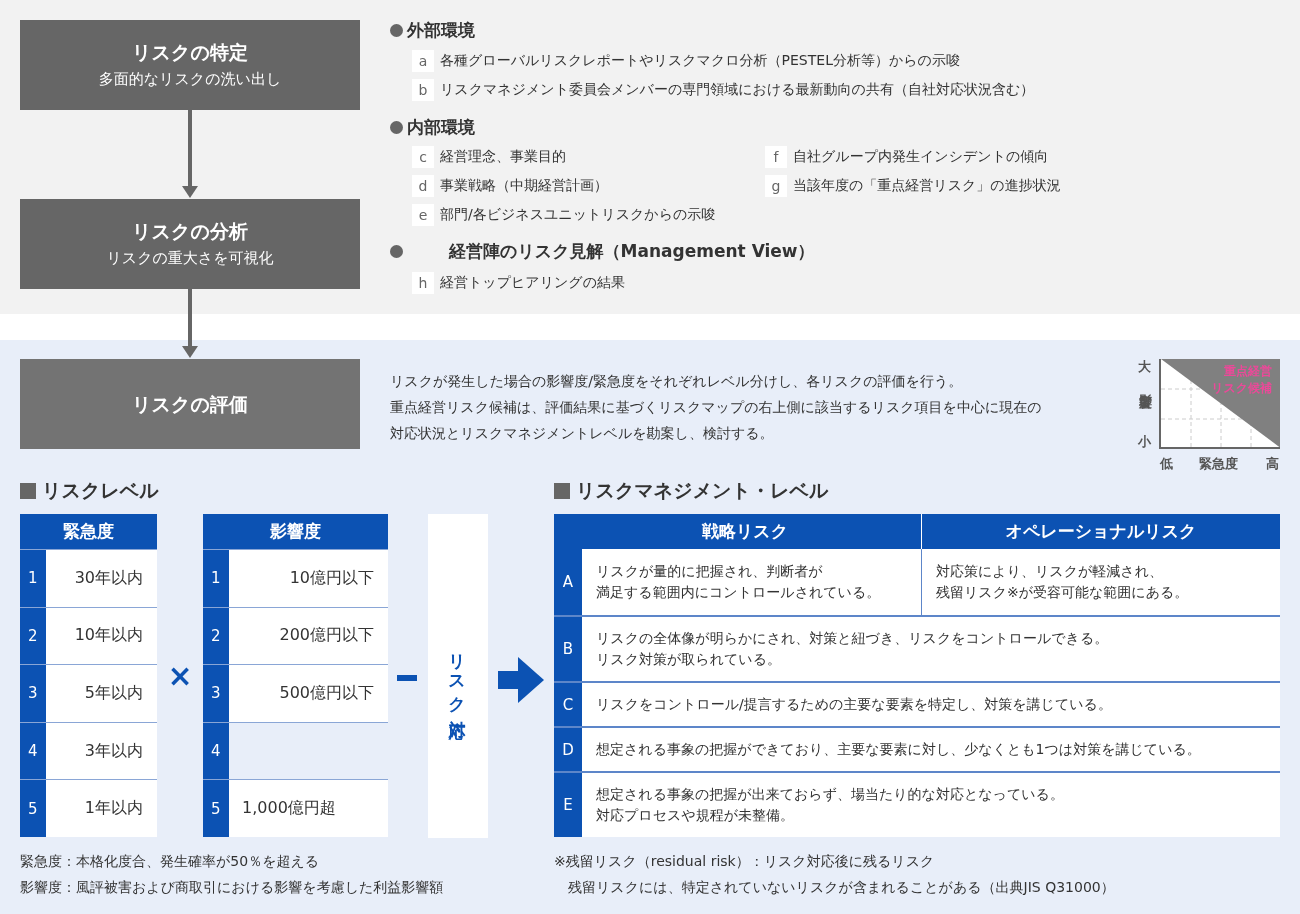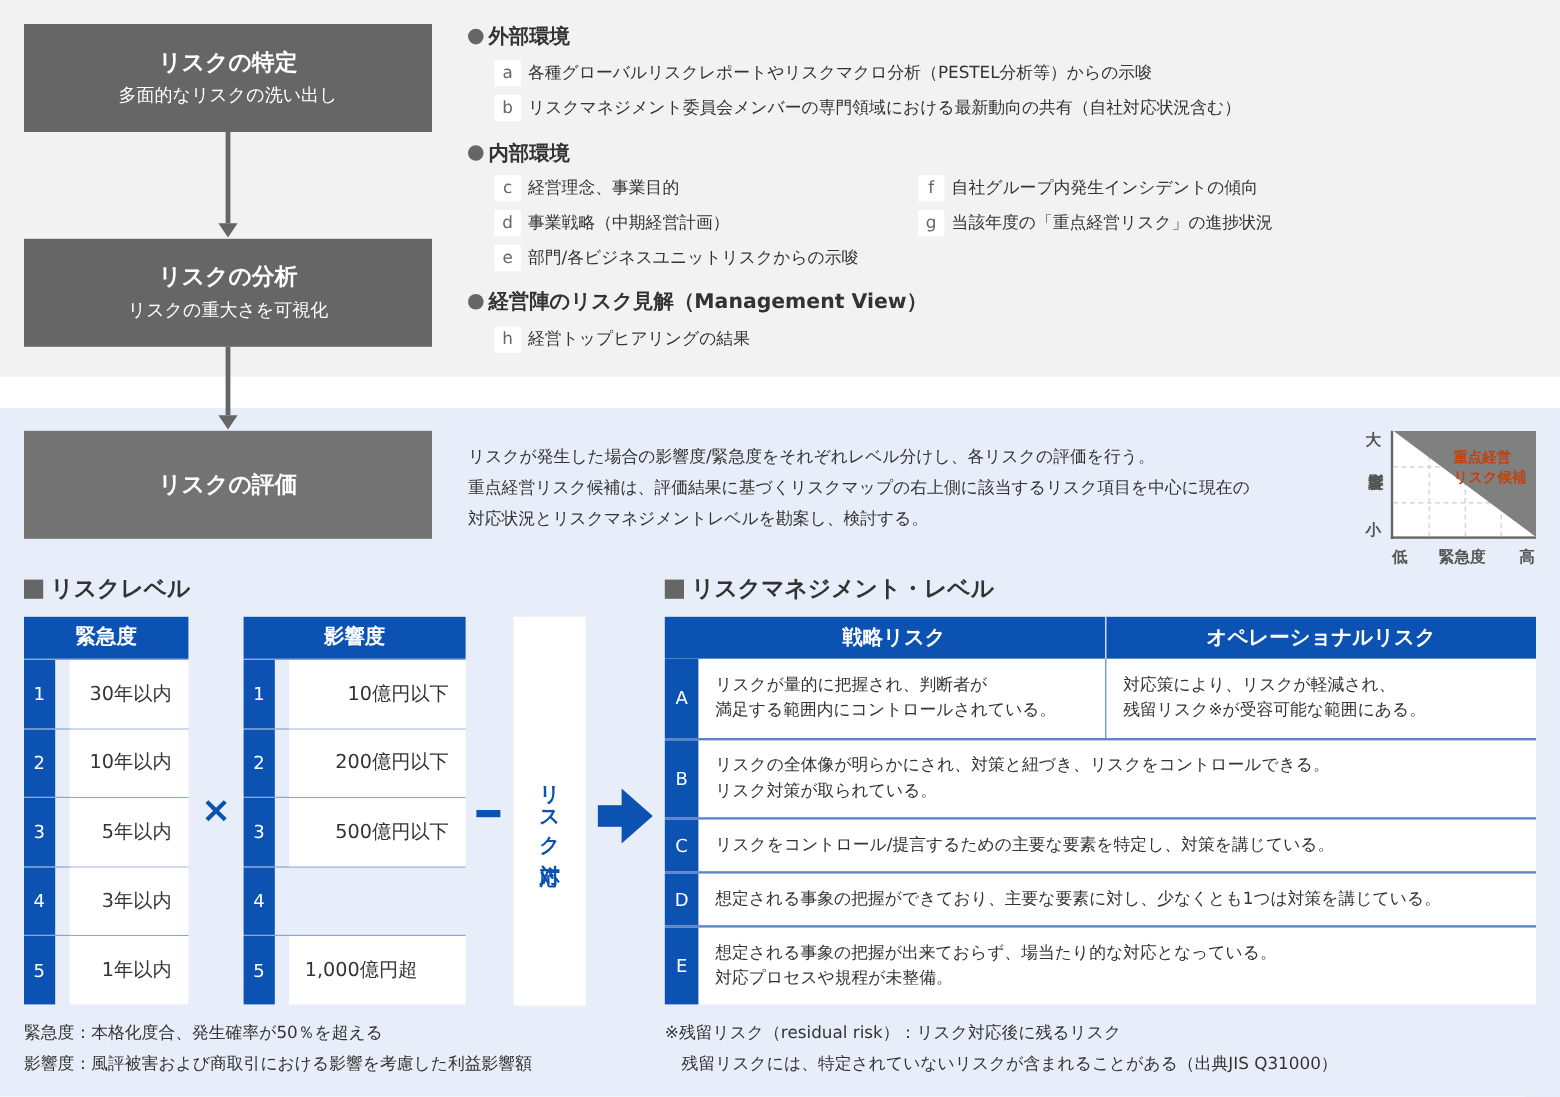--- a/index.html
+++ b/index.html
@@ -22,31 +22,31 @@
   .cat .dot { width: 13px; height: 13px; border-radius: 50%; background: #666; margin-right: 4px; display: inline-block; }
   .item { position: absolute; font-size: 14px; color: #333; display: flex; align-items: center; height: 24px; }
   .item .k { width: 22px; height: 22px; background: #fff; color: #666; font-size: 14px; text-align: center; line-height: 22px; margin-right: 6px; display: inline-block; }
 
   .desc { position: absolute; left: 390px; top: 368px; font-size: 14px; line-height: 26px; color: #333; width: 730px; }
 
   .map { position: absolute; left: 1120px; top: 350px; width: 180px; height: 130px; }
   .map .ylab { position: absolute; left: 18px; font-size: 13px; font-weight: bold; color: #555; }
   .map .xlab { position: absolute; top: 105px; font-size: 13px; font-weight: bold; color: #555; }
   .map .plot { position: absolute; left: 39px; top: 9px; width: 121px; height: 90px; background: #fff; border-left: 2px solid #666; border-bottom: 2px solid #666; overflow: hidden; }
-  .map .cand { position: absolute; right: 8px; top: 4px; font-size: 12px; font-weight: bold; color: #c2410c; line-height: 17px; margin-top: 10px; }
+  .map .cand { position: absolute; right: 8px; top: 4px; font-size: 12px; font-weight: bold; color: #ec4899; text-align: right; line-height: 17px; }
 
   .h2 { position: absolute; font-size: 19px; font-weight: bold; color: #333; display: flex; align-items: center; }
   .h2 .sq { width: 16px; height: 16px; background: #666; display: inline-block; margin-right: 6px; }
 
   .lvtable { position: absolute; top: 514px; width: 137px; }
   .lvtable .hd { height: 35px; background: #0c52b3; color: #fff; font-size: 17px; font-weight: bold; text-align: center; line-height: 35px; }
   .lvtable .row { display: flex; height: 57.6px; border-top: 1px solid #8aa6d6; }
   .lvtable .row:first-of-type { border-top: none; }
   .lvtable .num { width: 26px; background: #0c52b3; color: #fff; font-size: 15px; display: flex; align-items: center; padding-left: 8px; }
-  .lvtable .val { flex: 1; background: #fff; font-size: 16px; display: flex; align-items: center; justify-content: flex-end; padding-right: 14px; color: #333; margin-left: 12px; }
+  .lvtable .val { flex: 1; background: #fff; font-size: 16px; display: flex; align-items: center; justify-content: flex-end; padding-right: 14px; color: #333; }
   .lvtable.imp .val.left { justify-content: flex-start; padding-left: 13px; }
 
   .times { position: absolute; left: 160px; top: 658px; font-size: 30px; color: #0c52b3; font-weight: bold; width: 40px; text-align: center; }
   .minus { position: absolute; left: 397px; top: 675px; width: 20px; height: 6px; background: #0c52b3; }
   .respbox { position: absolute; left: 428px; top: 514px; width: 60px; height: 324px; background: #fff; display: flex; align-items: center; justify-content: center; }
   .respbox span { writing-mode: vertical-rl; font-size: 17px; font-weight: bold; color: #0c52b3; letter-spacing: 2px; }
   .bigarrow { position: absolute; left: 498px; top: 657px; }
 
   .notes { position: absolute; font-size: 14px; line-height: 26px; color: #333; }
 
@@ -117,21 +117,21 @@
 </div>
 <div class="item" style="left:765px;top:145px;">
   <span class="k">f</span>
   <span>自社グループ内発生インシデントの傾向</span>
 </div>
 <div class="item" style="left:765px;top:174px;">
   <span class="k">g</span>
   <span>当該年度の「重点経営リスク」の進捗状況</span>
 </div>
 
-<div class="cat" style="top:240px;">
+<div class="cat" style="top:240px;gap:42px;">
   <span class="dot"></span>
   <span>経営陣のリスク見解（Management View）</span>
 </div>
 <div class="item" style="left:412px;top:271px;">
   <span class="k">h</span>
   <span>経営トップヒアリングの結果</span>
 </div>
 
 <div class="desc">
   <div>リスクが発生した場合の影響度/緊急度をそれぞれレベル分けし、各リスクの評価を行う。</div>

